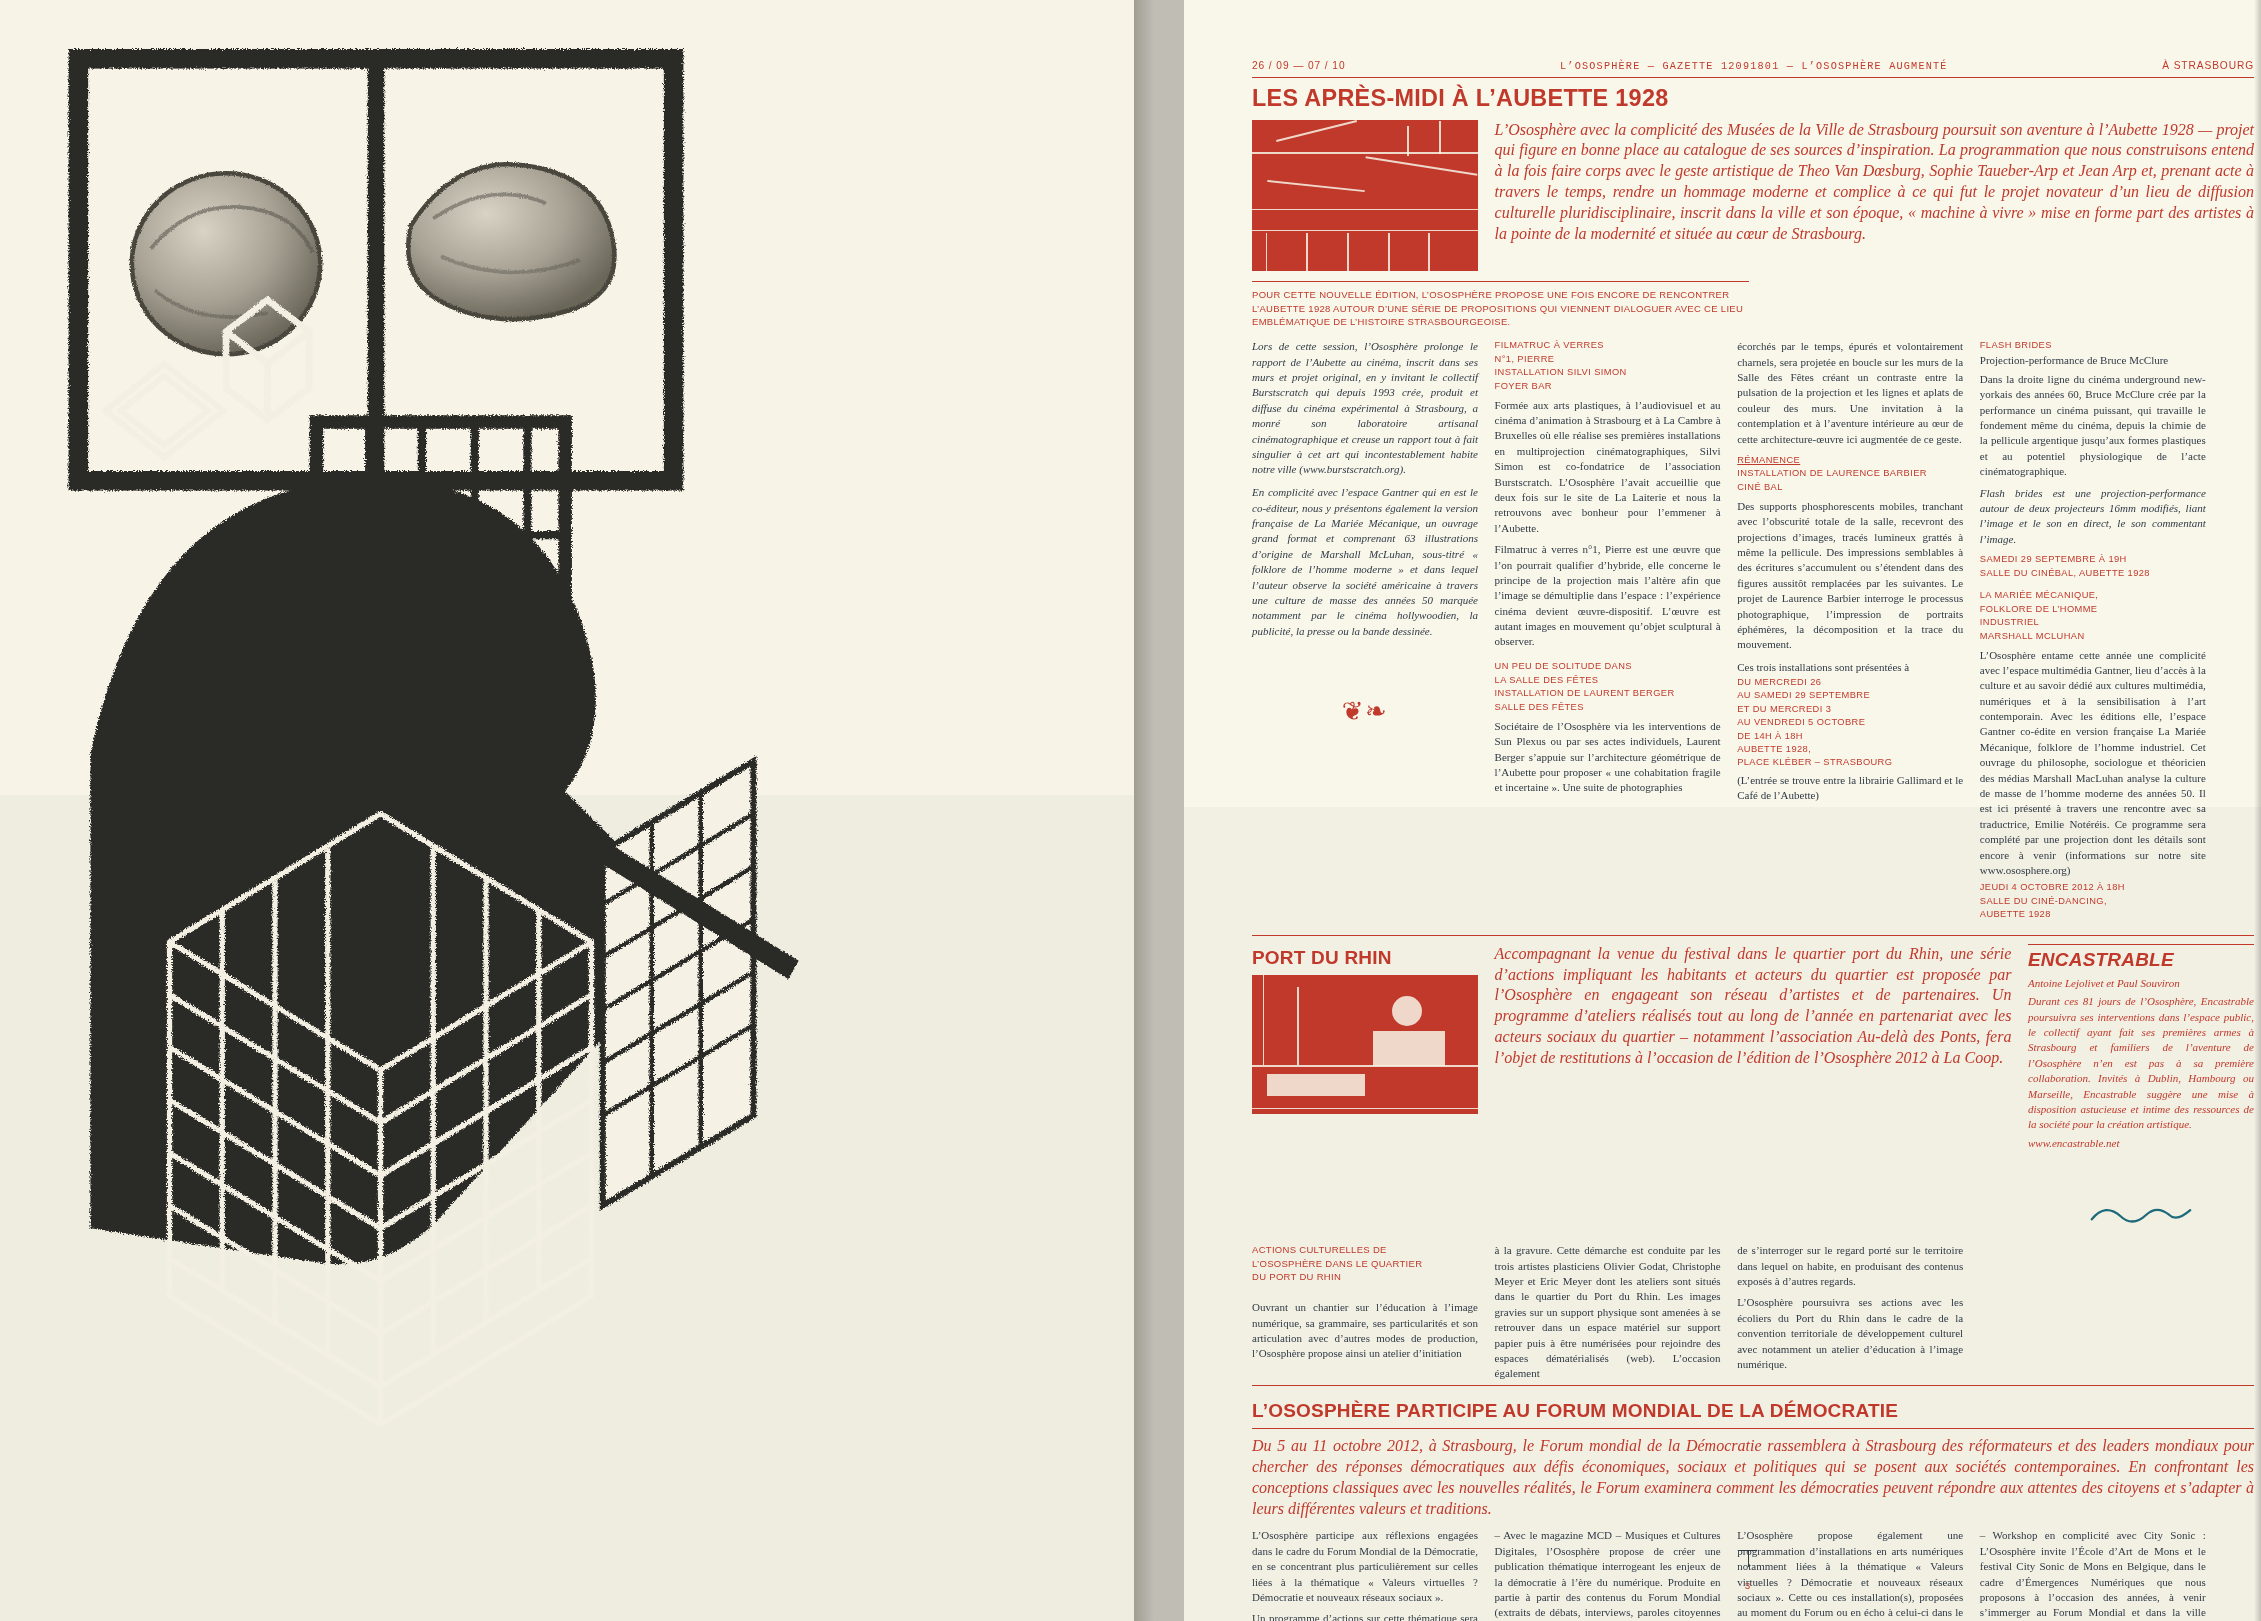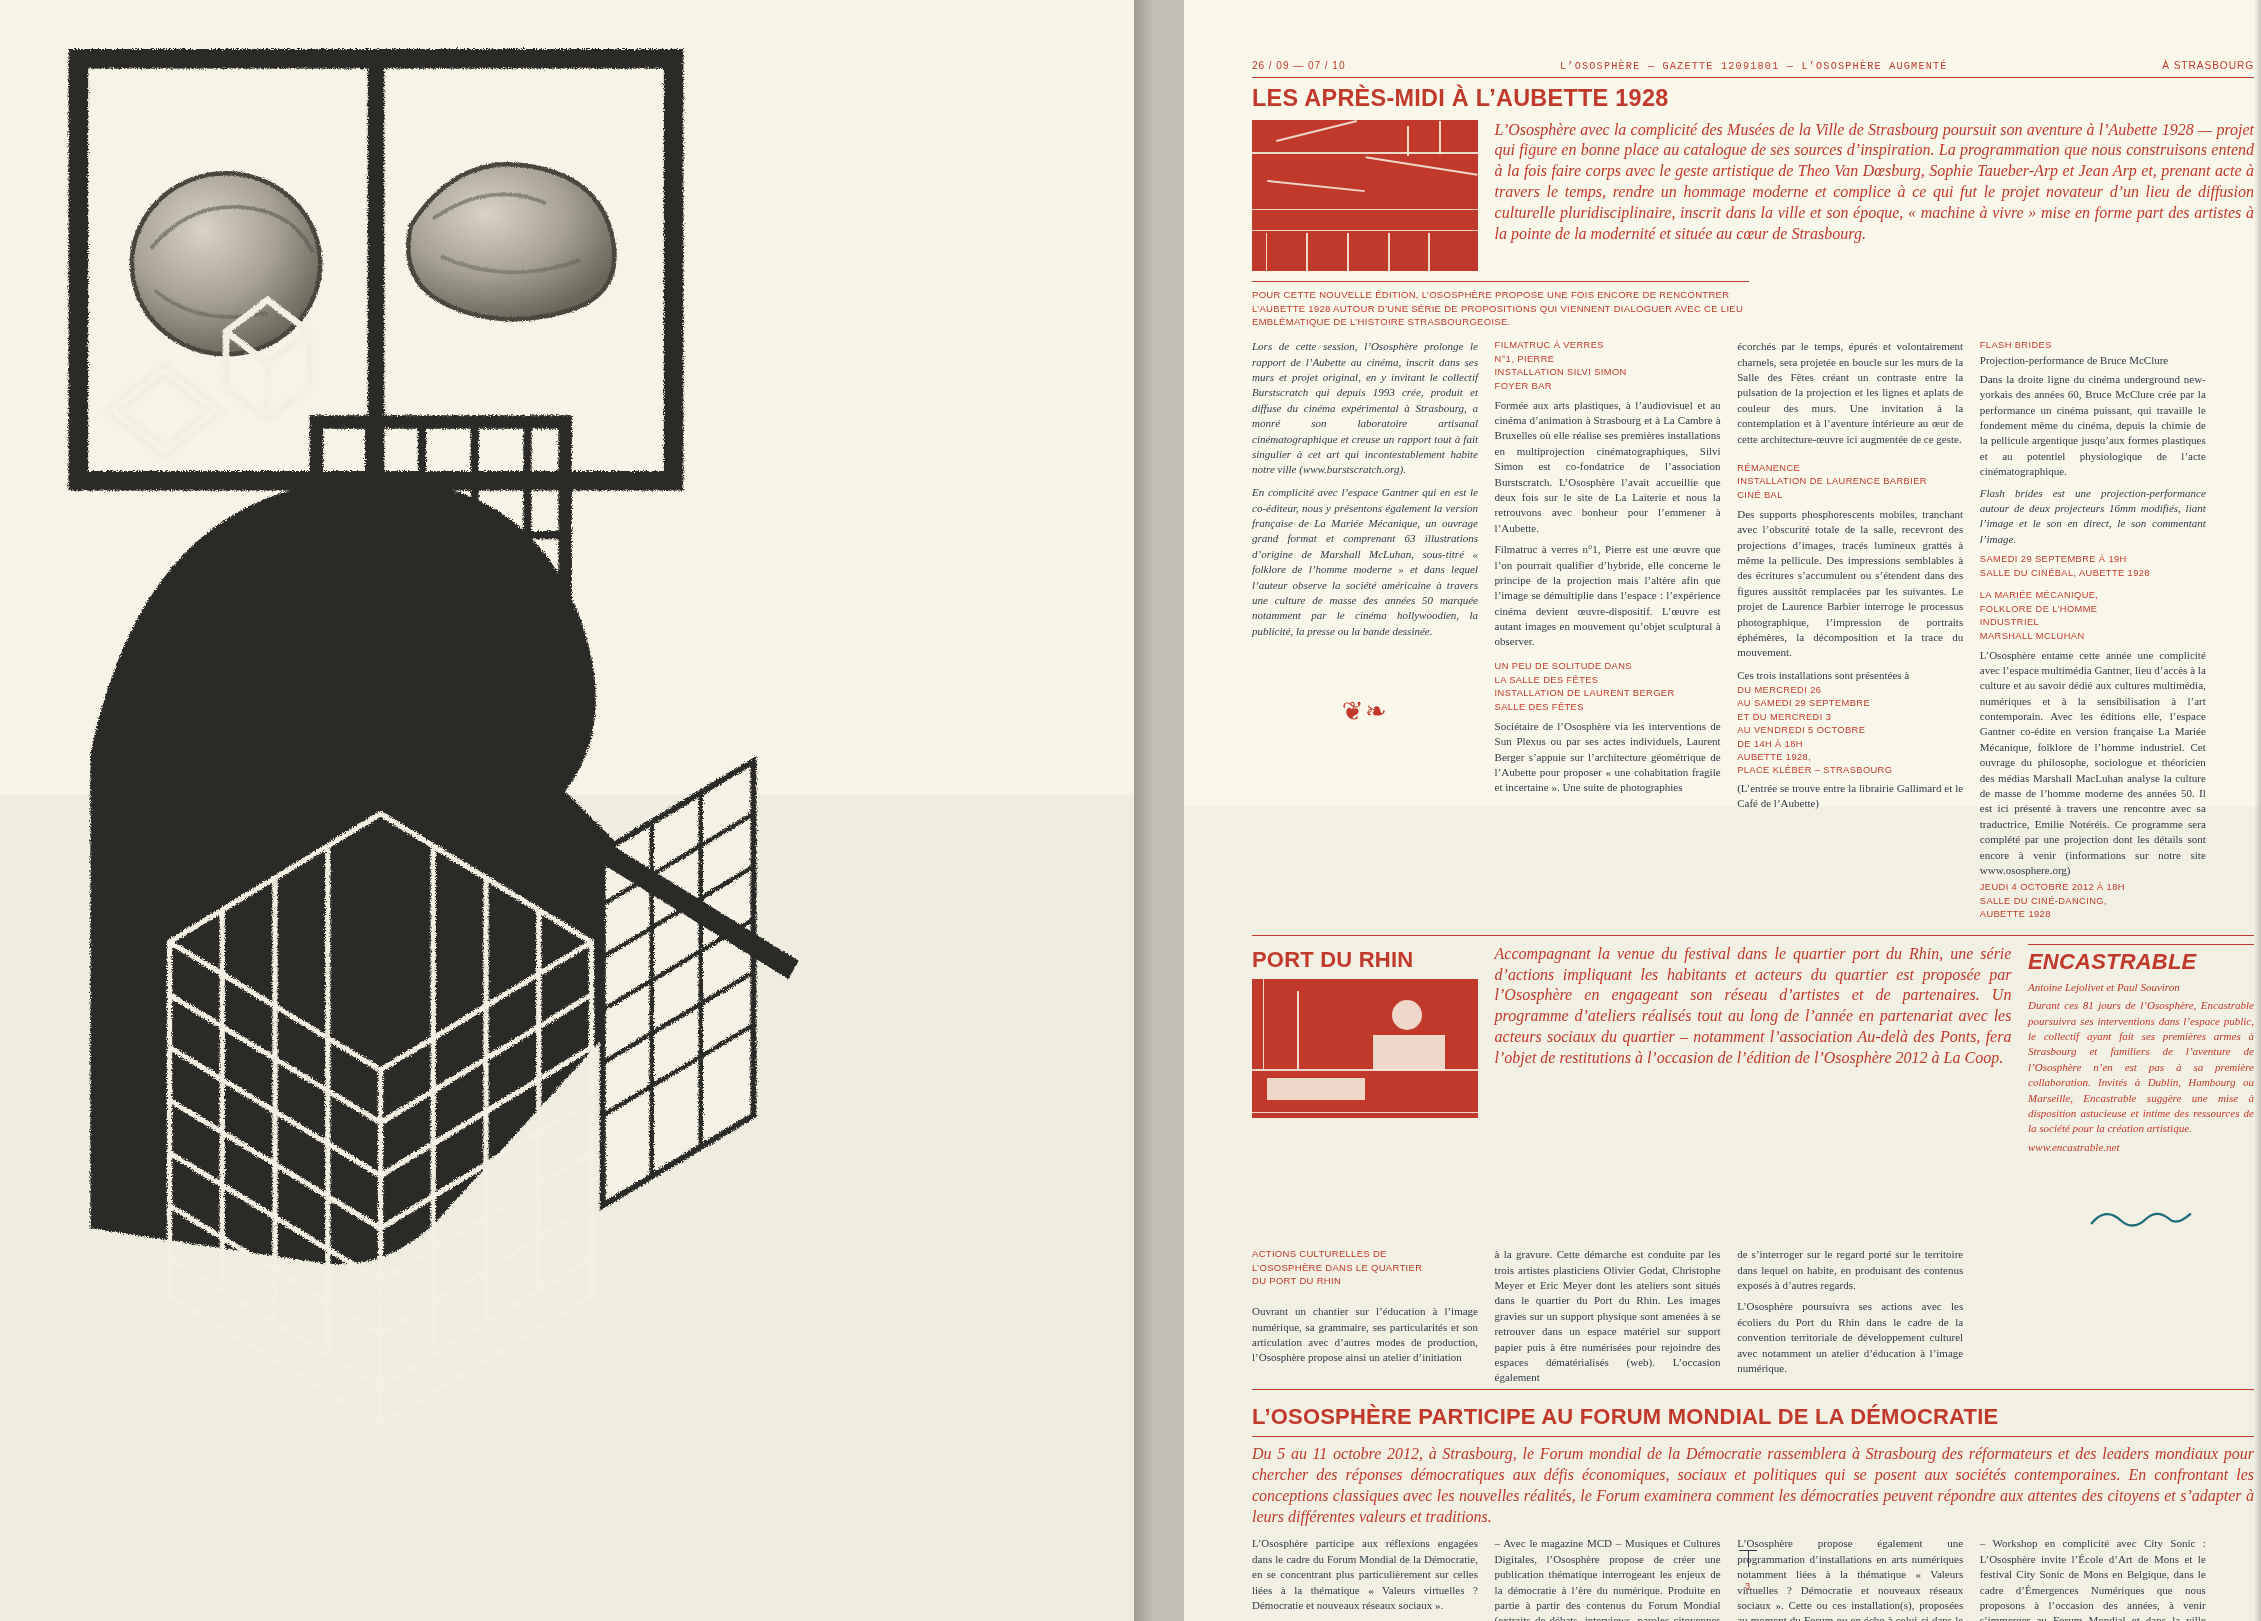--- a/index.html
+++ b/index.html
@@ -100,21 +100,21 @@
     font-family: "Liberation Sans", sans-serif;
     font-weight: bold;
     font-size: 23.4px;
     letter-spacing: 0.3px;
     color: #c0392b;
     margin: 6.8px 0 7.5px 0;
   }
   h2.section-title {
     font-family: "Liberation Sans", sans-serif;
     font-weight: bold;
-    font-size: 22px;
+    font-size: 19px;
     letter-spacing: 0.2px;
     color: #c0392b;
     margin: 6px 0 6px 0;
   }
 
   .lede {
     font-family: "Liberation Serif", serif;
     font-style: italic;
     font-size: 16px;
     line-height: 1.30;
@@ -415,21 +415,21 @@
             <div class="body-txt" style="margin-top:6px;">Filmatruc à verres n°1, Pierre est une œuvre que l’on pourrait qualifier d’hybride, elle concerne le principe de la projection mais l’altère afin que l’image se démultiplie dans l’espace : l’expérience cinéma devient œuvre-dispositif. L’œuvre est autant images en mouvement qu’objet sculptural à observer.</div>
             <div class="sub" style="margin-top:10.6px;">UN PEU DE SOLITUDE DANS</div>
             <div class="sub">LA SALLE DES FÊTES</div>
             <div class="sub">Installation de Laurent Berger</div>
             <div class="sub">SALLE DES FÊTES</div>
             <div class="body-txt" style="margin-top:4.5px;">Sociétaire de l’Ososphère via les interventions de Sun Plexus ou par ses actes individuels, Laurent Berger s’appuie sur l’architecture géométrique de l’Aubette pour proposer « une cohabitation fragile et incertaine ». Une suite de photographies</div>
           </div>
 
           <div class="col">
             <div class="body-txt">écorchés par le temps, épurés et volontairement charnels, sera projetée en boucle sur les murs de la Salle des Fêtes créant un contraste entre la pulsation de la projection et les lignes et aplats de couleur des murs. Une invitation à la contemplation et à l’aventure intérieure au œur de cette architecture-œuvre ici augmentée de ce geste.</div>
-            <div class="sub" style="margin-top:15px;">RÉMANENCE</div>
+            <div class="sub" style="margin-top:7px;text-decoration:underline;">RÉMANENCE</div>
             <div class="sub">Installation de Laurence Barbier</div>
             <div class="sub">CINÉ BAL</div>
             <div class="body-txt" style="margin-top:4.5px;">Des supports phosphorescents mobiles, tranchant avec l’obscurité totale de la salle, recevront des projections d’images, tracés lumineux grattés à même la pellicule. Des impressions semblables à des écritures s’accumulent ou s’étendent dans des figures aussitôt remplacées par les suivantes. Le projet de Laurence Barbier interroge le processus photographique, l’impression de portraits éphémères, la décomposition et la trace du mouvement.</div>
             <div class="body-txt" style="margin-top:7.5px;">Ces trois installations sont présentées à</div>
             <div class="sub">DU MERCREDI 26</div>
             <div class="sub">AU SAMEDI 29 SEPTEMBRE</div>
             <div class="sub">ET DU MERCREDI 3</div>
             <div class="sub">AU VENDREDI 5 OCTOBRE</div>
             <div class="sub">DE 14H À 18H</div>
             <div class="sub">AUBETTE 1928,</div>

